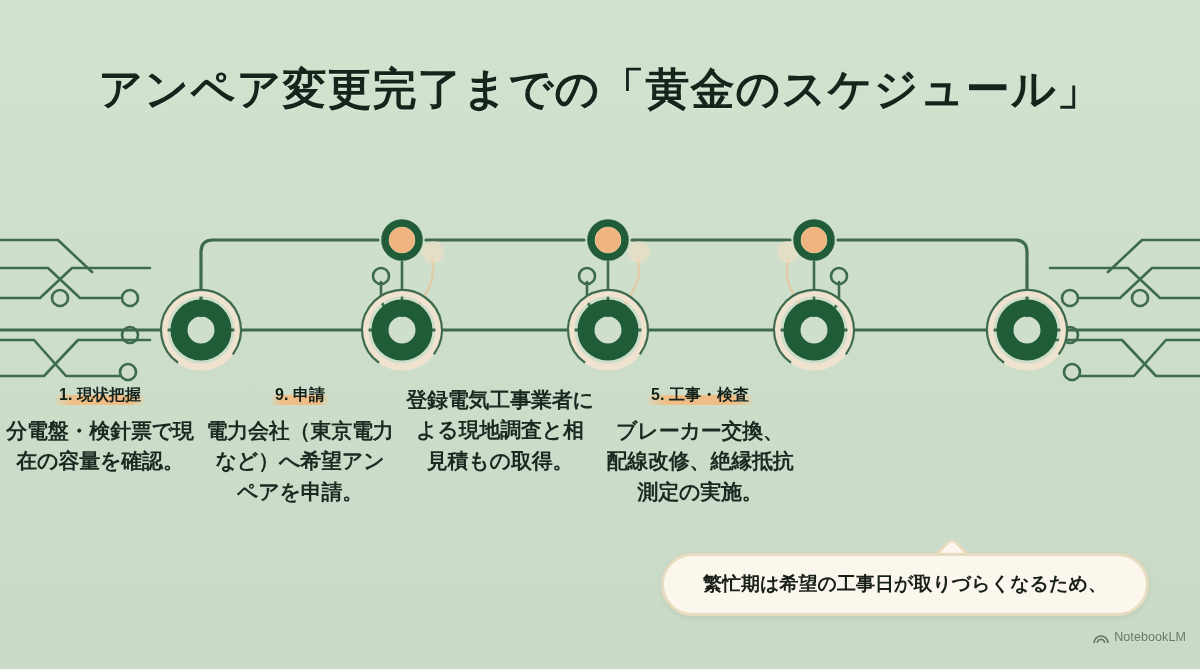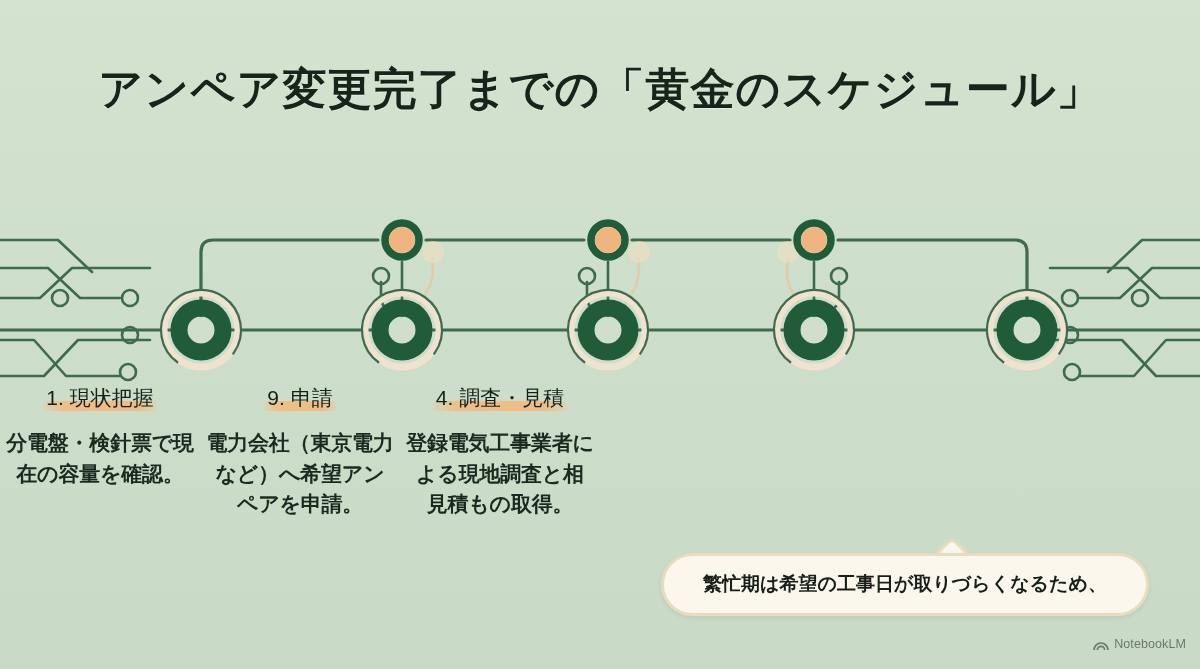--- a/index.html
+++ b/index.html
@@ -60,26 +60,26 @@
   }
   .step {
     width: 200px;
     padding: 0 6px;
     box-sizing: border-box;
     text-align: center;
   }
   .step-heading {
     display: inline-block;
     position: relative;
-    font-size: 21px;
-    font-weight: normal;
+    font-size: 16px;
+    font-weight: bold;
     color: #13211a;
     line-height: 1.25;
     padding: 0 3px 1px 3px;
-    margin-bottom: 16px;
+    margin-bottom: 10px;
     white-space: nowrap;
   }
   .step-heading .hl {
     position: absolute;
     left: 0;
     right: 0;
     bottom: 1px;
     height: 10px;
     background: linear-gradient(90deg, rgba(243,197,143,0.25), rgba(242,189,132,0.95) 18%, rgba(240,186,128,0.95) 82%, rgba(243,197,143,0.25));
     border-radius: 2px;
@@ -152,21 +152,21 @@
   }
   .callout-line .txt {
     position: relative;
     z-index: 1;
   }
 
   
   #watermark {
     position: absolute;
     right: 14px;
-    bottom: 18px;
+    bottom: 25px;
     display: flex;
     align-items: center;
     gap: 5px;
     opacity: 0.62;
     text-align: right;
   }
   #watermark .wm-label {
     font-size: 12.5px;
     color: #2f3b32;
     letter-spacing: 0.1px;
@@ -311,27 +311,30 @@
 
     <div class="step">
       <div class="step-heading">
         <span class="hl"></span>
         <span class="txt">9. 申請</span>
       </div>
       <div class="step-body">電力会社（東京電力など）へ希望アンペアを申請。</div>
     </div>
 
     <div class="step">
+      <div class="step-body">登録電気工事業者による現地調査と相見積もの取得。</div>
+    </div>
+
+    <div class="step">
       <div class="step-heading">
         <span class="hl"></span>
-        <span class="txt">4. 調査・見積</span>
+        <span class="txt">5. 工事・検査</span>
       </div>
-      <div class="step-body">登録電気工事業者による現地調査と相見積もの取得。</div>
+      <div class="step-body">ブレーカー交換、配線改修、絶縁抵抗測定の実施。</div>
     </div>
-
 
   </div>
 
   <div id="callout-tail"></div>
   <div id="callout">
     <span class="callout-line">
       <span class="txt">繁忙期は希望の工事日が取りづらくなるため、</span>
     </span>
   </div>
 

